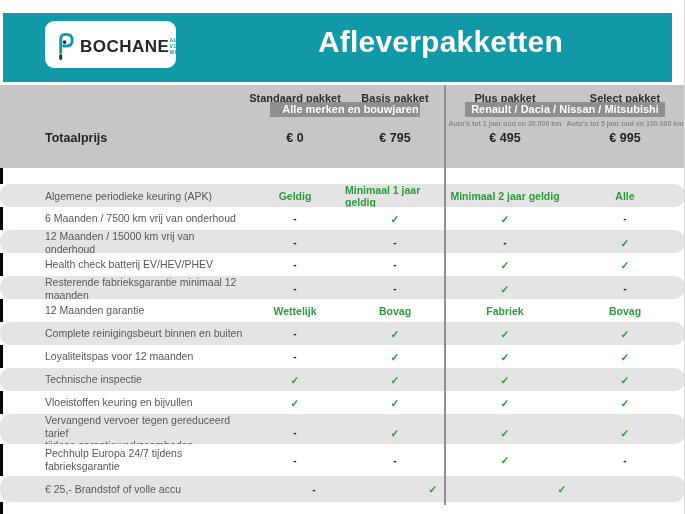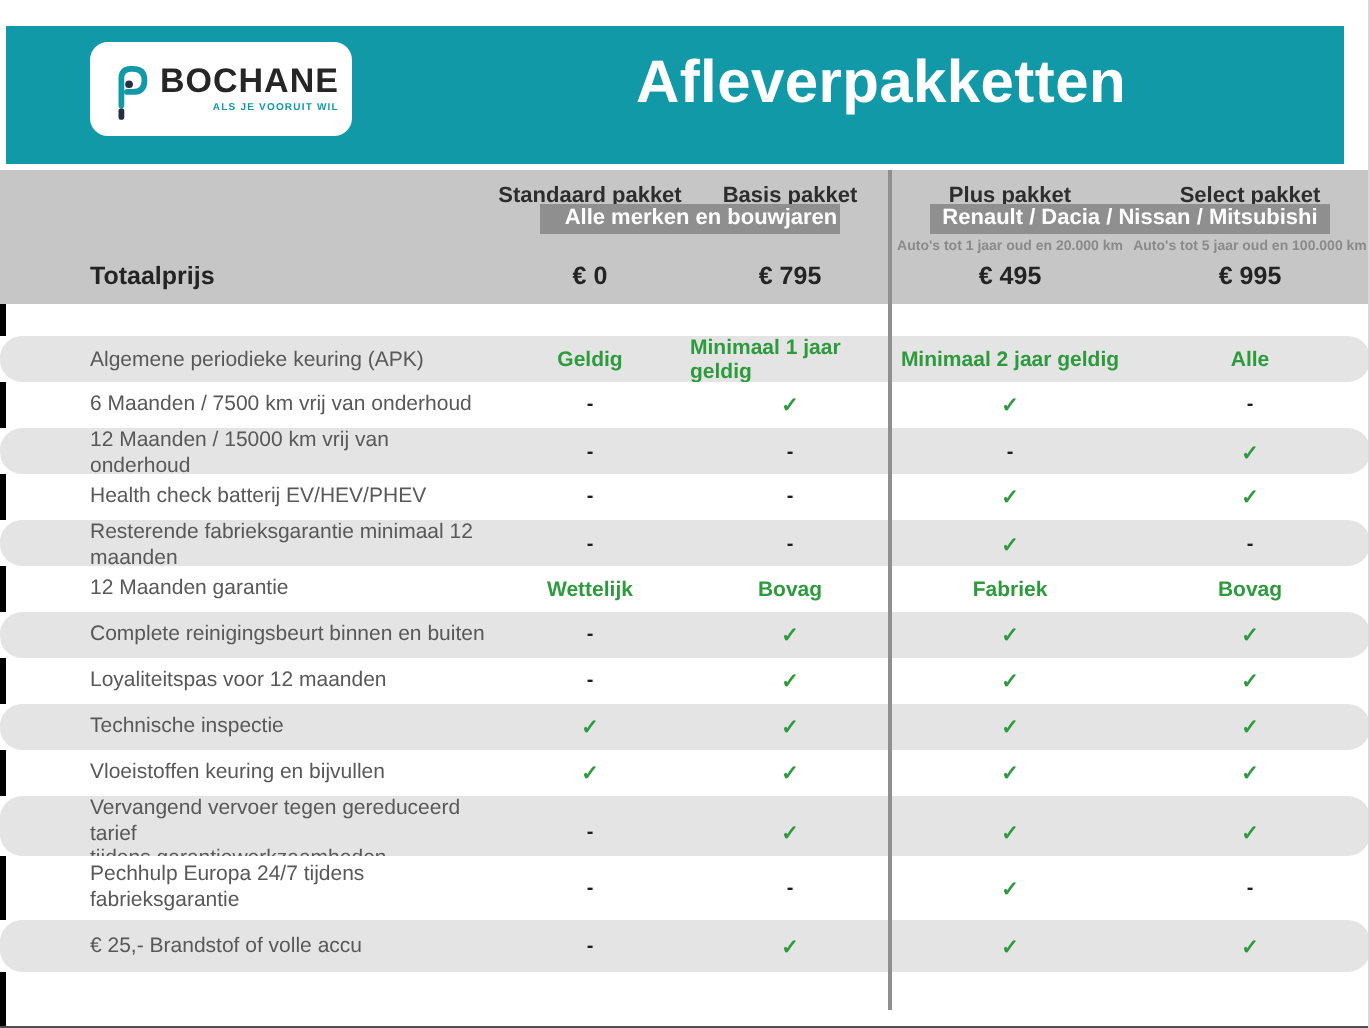--- a/index.html
+++ b/index.html
@@ -22,47 +22,47 @@
   .topbar{
     position:absolute; left:3px; top:13px; width:669px; height:69px;
     background:var(--teal);
   }
   .logo-box{
     position:absolute; left:42px; top:8px; width:131px; height:47px;
     background:#fff; border-radius:9px;
     display:flex; align-items:center; padding:4px 8px 4px 8px;
   }
   .logo-mark{width:25px;height:32px;flex:0 0 auto;}
-  .logo-textwrap{display:flex;flex-direction:column;align-items:flex-end;margin-left:2px;}
+  .logo-textwrap{display:flex;flex-direction:row;align-items:flex-end;margin-left:2px;}
   .logo-name{font-size:17px;font-weight:700;color:#262626;letter-spacing:.5px;line-height:1;}
   .logo-tagline{font-size:5px;font-weight:700;color:var(--teal);letter-spacing:.6px;margin-top:2px;}
   .page-title{
     position:absolute; left:315px; top:12px;
     font-size:30px; font-weight:800; color:#fff; letter-spacing:.2px;
   }
   
   .sheet{position:absolute;top:85px;left:0;width:685px;}
   .grid{display:grid;grid-template-columns:245px 100px 100px 120px 120px;}
-  .thead{height:67px;background:var(--header-gray);}
+  .thead{height:83px;background:var(--header-gray);}
   .colnames{height:15px;padding-top:6px;margin-bottom:2px;}
   .cname{font-size:11px;font-weight:700;color:#2d2d2d;text-align:center;line-height:15px;}
   .banners{height:15px;margin-bottom:2px;}
   .banner{background:var(--banner-gray);color:#fff;font-size:11px;font-weight:700;text-align:center;line-height:15px;}
   .banner-left{grid-column:2/4;margin:0 25px;padding-left:11px;}
   .banner-right{grid-column:4/6;margin:0 20px;}
   .notes{height:10px;margin-bottom:2px;}
   .note{font-size:7px;font-weight:700;color:#8a8a8a;text-align:center;line-height:10px;}
   .totalrow{height:15px;}
   .total-label{font-size:12.5px;font-weight:700;color:#242424;padding-left:45px;line-height:15px;}
   .price{font-size:12.5px;font-weight:700;color:#242424;text-align:center;line-height:15px;}
   .gap{height:16px;background:#fff;position:relative;}
   .row{position:relative;height:23px;}
   .row.tall{height:30px;}
   .row.h24{height:32px;}
-  .row.h26{height:26px;}
+  .row.h26{height:26px;gap:19px;}
   .row.gray{background:var(--row-gray);border-radius:11px;}
   .row.white{background:#fff;}
   .white::before,.gap::before,.endrow::before{
     content:""; position:absolute; left:0; top:0; bottom:0; width:3px; background:#000;
   }
   .lbl{
     font-size:10.5px;color:#585858;display:flex;align-items:center;
     padding-left:45px;white-space:pre-line;line-height:1.2;
   }
   .val{display:flex;align-items:center;justify-content:center;}

